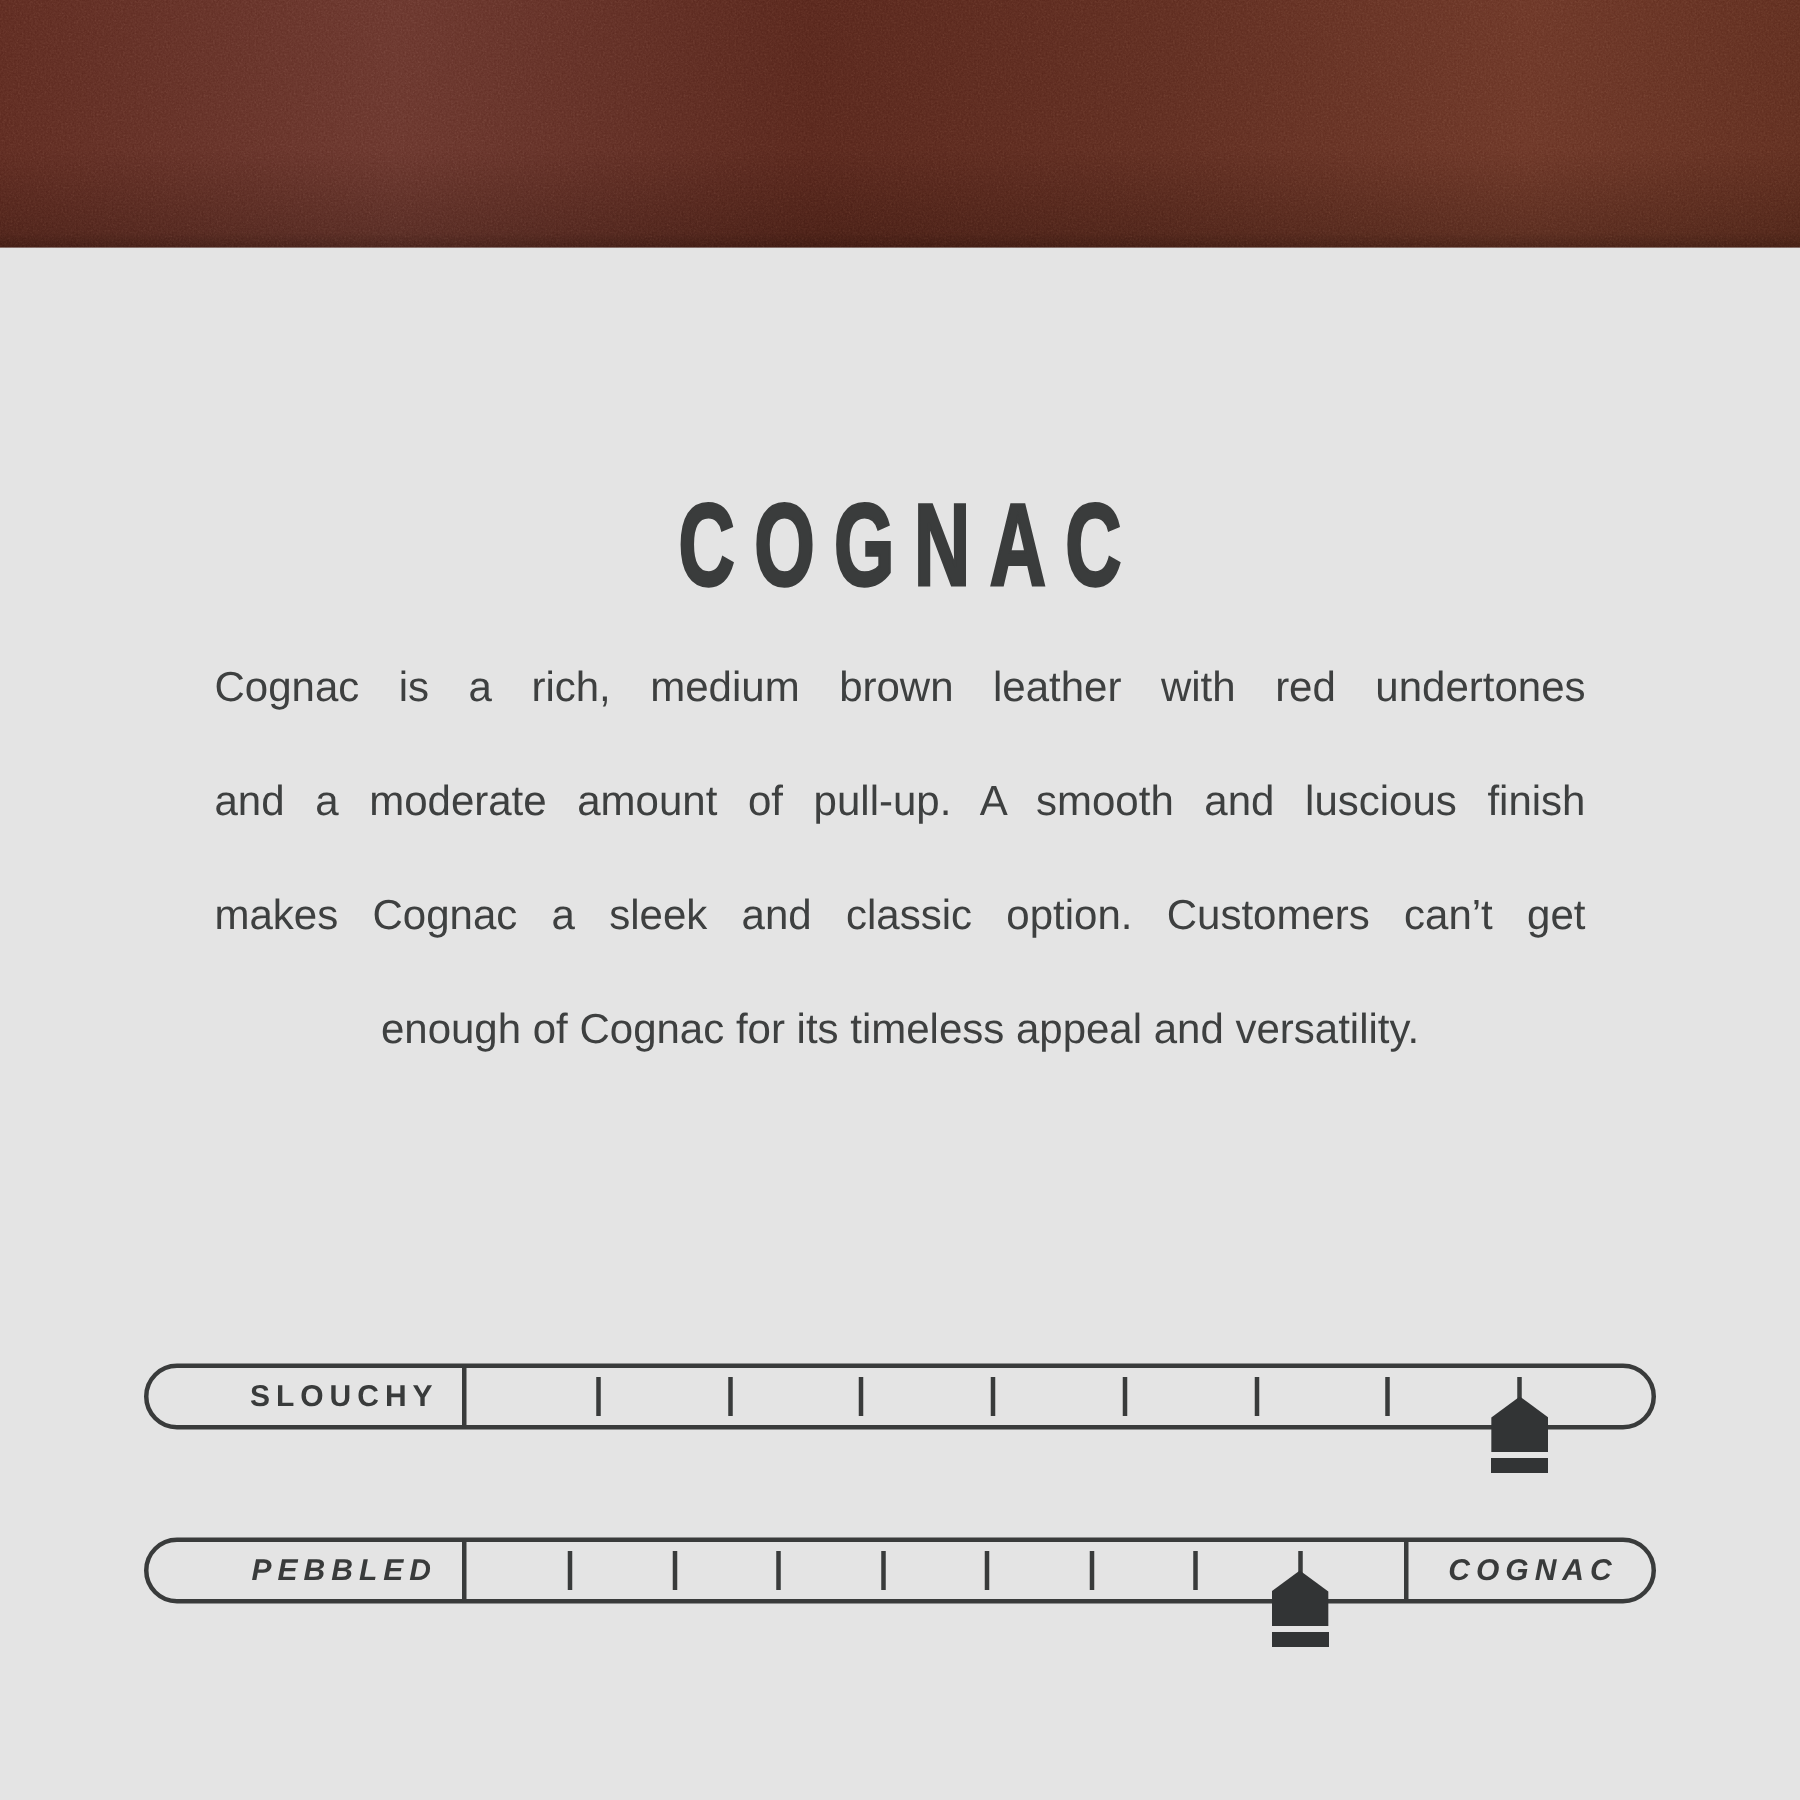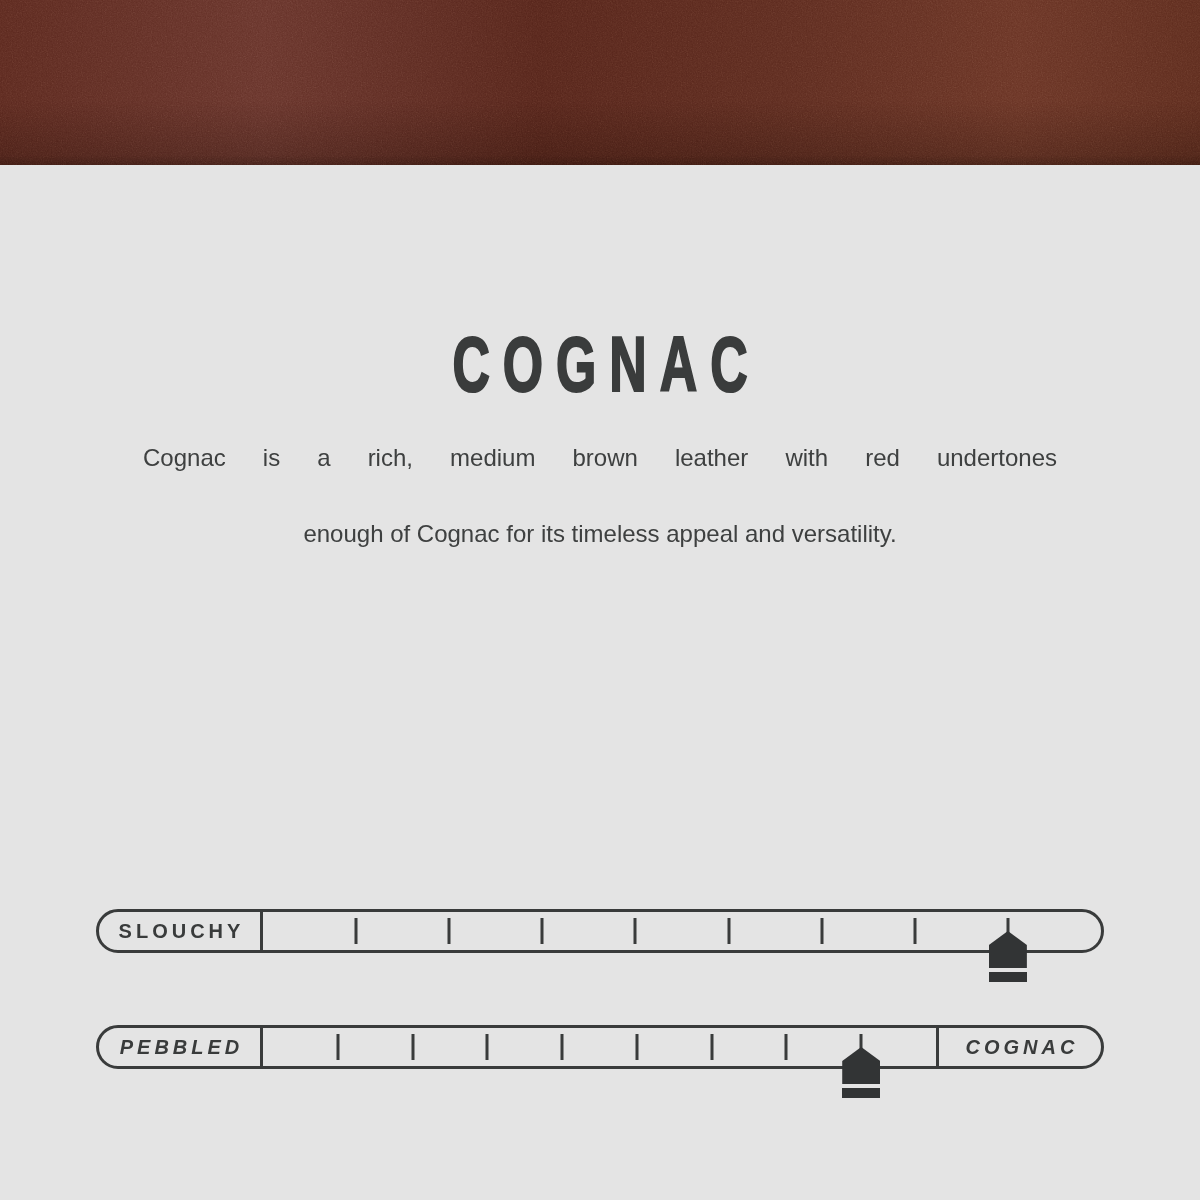--- a/index.html
+++ b/index.html
@@ -52,21 +52,21 @@
     -webkit-text-stroke: 2px #3a3c3c;
     transform: scale(0.72, 1.08);
   }
 
   
   .desc {
     position: absolute;
     top: 420px;
     left: 143px;
     width: 914px;
-    font-size: 24px;
+    font-size: 28px;
     line-height: 76px;
     color: #3e4040;
   }
   .desc .line {
     text-align: justify;
     text-align-last: justify;
   }
   .desc .line.last {
     text-align-last: center;
   }
@@ -90,21 +90,21 @@
     display: flex;
     align-items: center;
     justify-content: center;
     font-size: 20px;
     font-weight: bold;
     letter-spacing: 4px;
     text-indent: 4px;
     color: #393b3b;
     white-space: nowrap;
   }
-  .cap.left  { flex: 0 0 161px; border-right: 3px solid #393b3b; }
+  .cap.left  { flex: 0 0 161px; border-right: 3px solid #393b3b; margin-left: 48px; }
   .cap.right { flex: 0 0 162px; border-left: 3px solid #393b3b; }
 
   .track {
     flex: 1 1 auto;
     position: relative;
   }
   .tick {
     position: absolute;
     top: 50%;
     width: 3px;
@@ -140,20 +140,22 @@
         <feColorMatrix type="saturate" values="0"></feColorMatrix>
       </filter>
       <rect width="100%" height="100%" filter="url(#leatherNoise)"></rect>
     </svg>
   </div>
 
   <h1 class="title">COGNAC</h1>
 
   <div class="desc">
     <div class="line">Cognac is a rich, medium brown leather with red undertones</div>
+    <div class="line">and a moderate amount of pull-up. A smooth and luscious finish</div>
+    <div class="line">makes Cognac a sleek and classic option. Customers can’t get</div>
     <div class="line last">enough of Cognac for its timeless appeal and versatility.</div>
   </div>
 
   <div class="scale s0">
     <div class="cap left">SLOUCHY</div>
     <div class="track">
         <div class="tick" style="left: 11.1111%;"></div>
         <div class="tick" style="left: 22.2222%;"></div>
         <div class="tick" style="left: 33.3333%;"></div>
         <div class="tick" style="left: 44.4444%;"></div>

